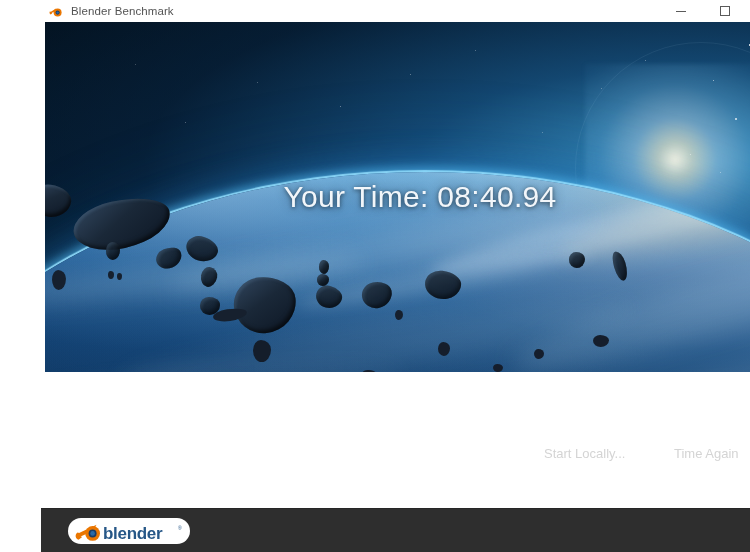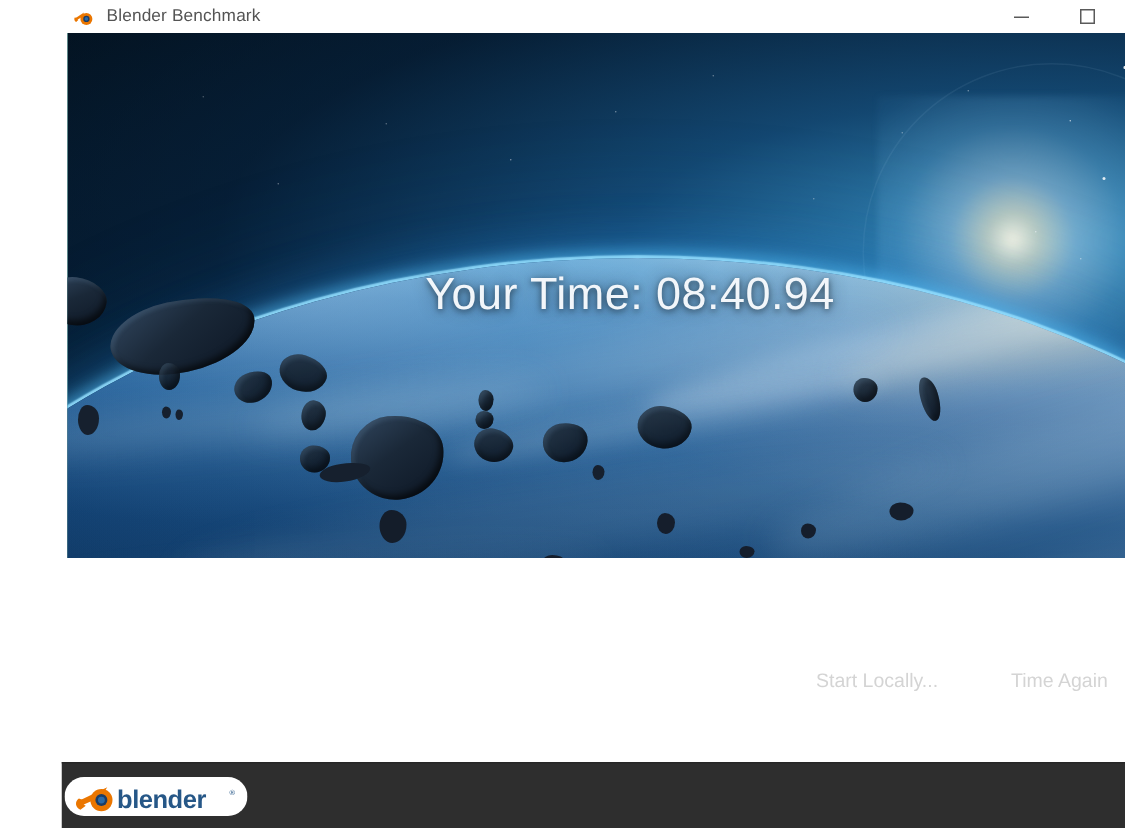--- a/index.html
+++ b/index.html
@@ -254,21 +254,21 @@
     position: absolute;
     left: 0;
     top: 508px;
     width: 750px;
     height: 44px;
     background: #2e2e2e;
     border-top: 1px solid #262626;
   }
   #blender-logo {
     position: absolute;
-    left: 2px;
+    left: 27px;
     top: 9px;
     height: 26px;
     width: 122px;
   }
 </style>
 </head>
 <body>
 
 <div id="app-window">
 

